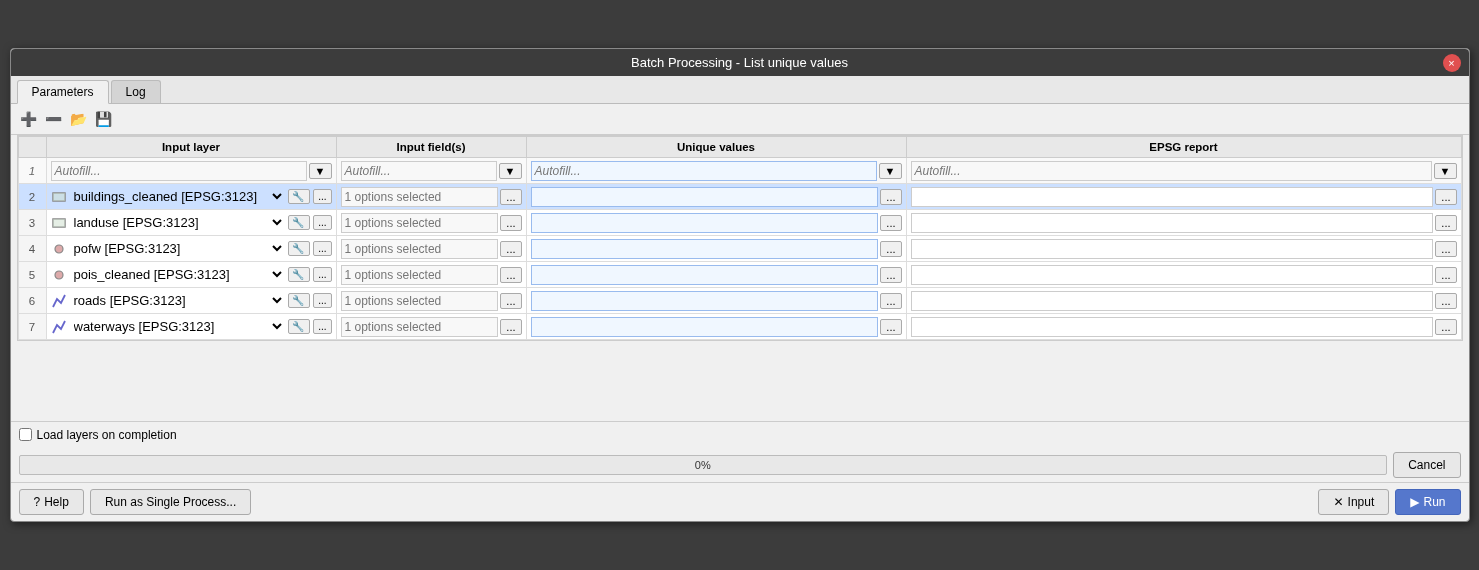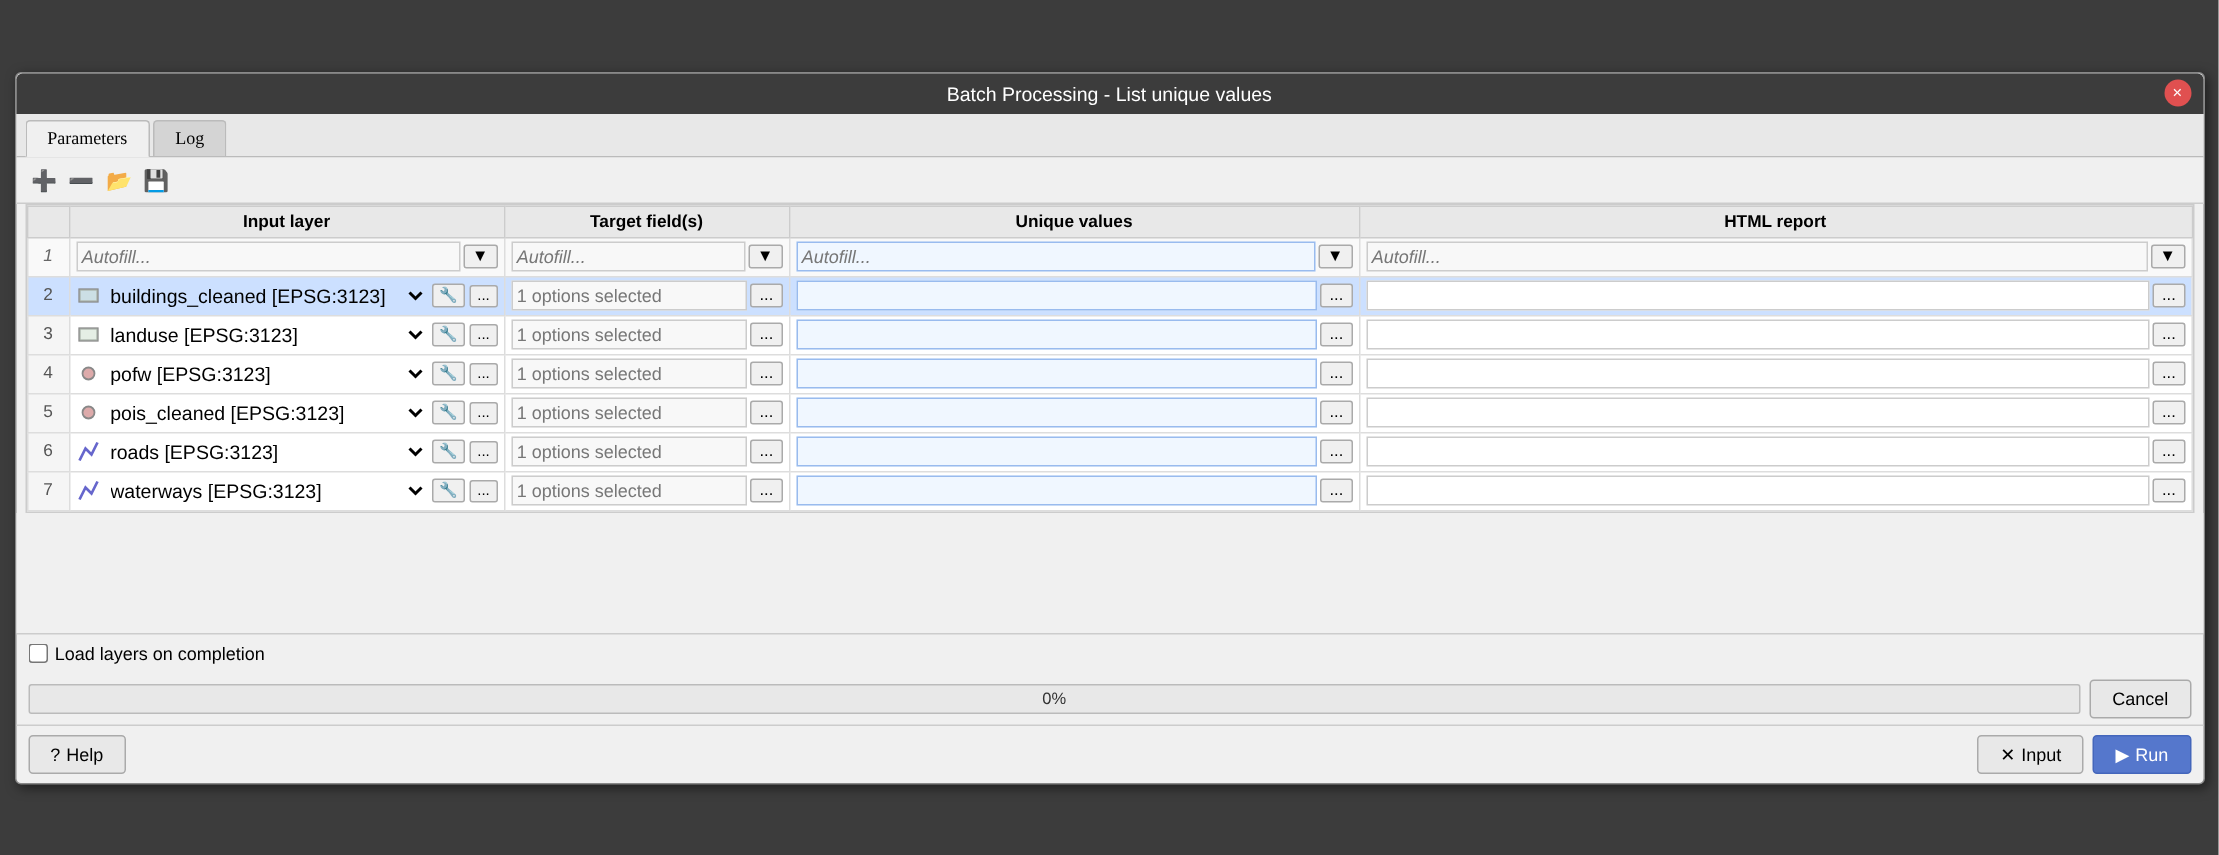--- a/index.html
+++ b/index.html
@@ -57,21 +57,20 @@
       gap: 2px;
     }
     .tab {
       padding: 4px 14px;
       background: #d4d4d4;
       border: 1px solid #bbb;
       border-bottom: none;
       border-radius: 3px 3px 0 0;
       cursor: pointer;
       font-size: 12px;
-      font-family: Liberation Serif, serif;
     }
     .tab.active {
       background: #f0f0f0;
       border-bottom: 1px solid #f0f0f0;
       margin-bottom: -1px;
     }
     .toolbar {
       display: flex;
       align-items: center;
       padding: 4px 8px;
@@ -323,23 +322,23 @@
     <button class="toolbar-btn folder">📂</button>
     <button class="toolbar-btn save">💾</button>
   </div>
 
   <div class="table-container">
     <table>
       <thead>
         <tr>
           <th style="width:28px;"></th>
           <th style="width:290px;">Input layer</th>
-          <th style="width:190px;">Target field(s)</th>
+          <th style="width:190px;">Input field(s)</th>
           <th style="width:380px;">Unique values</th>
-          <th>HTML report</th>
+          <th>EPSG report</th>
         </tr>
       </thead>
       <tbody>
 
         <tr class="autofill-row">
           <td class="row-num">1</td>
           <td>
             <div class="options-cell">
               <div class="options-text">Autofill...</div>
               <button class="ellipsis-btn">▼</button>
@@ -604,20 +603,21 @@
     </div>
     <button class="btn">Cancel</button>
   </div>
 
   <div class="action-bar">
     <div class="action-left">
       <button class="btn">
         <span>?</span>
         <span>Help</span>
       </button>
+      <button class="btn">Run as Single Process...</button>
     </div>
     <div class="action-right">
       <button class="btn">
         <span>✕</span>
         <span>Input</span>
       </button>
       <button class="btn primary">
         <span>▶</span>
         <span>Run</span>
       </button>

